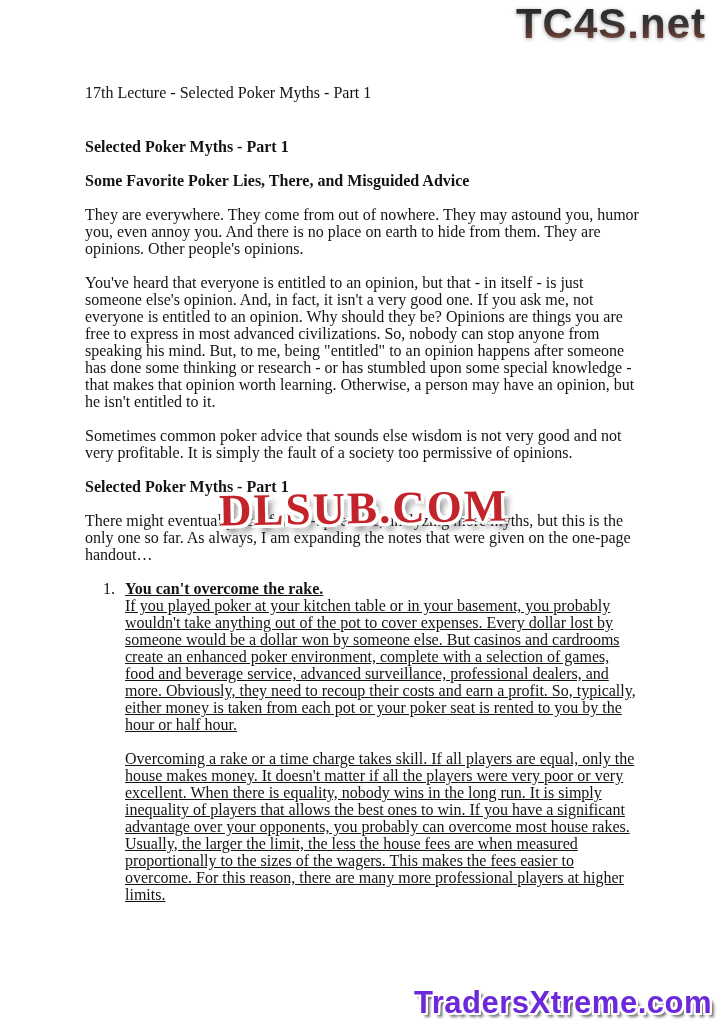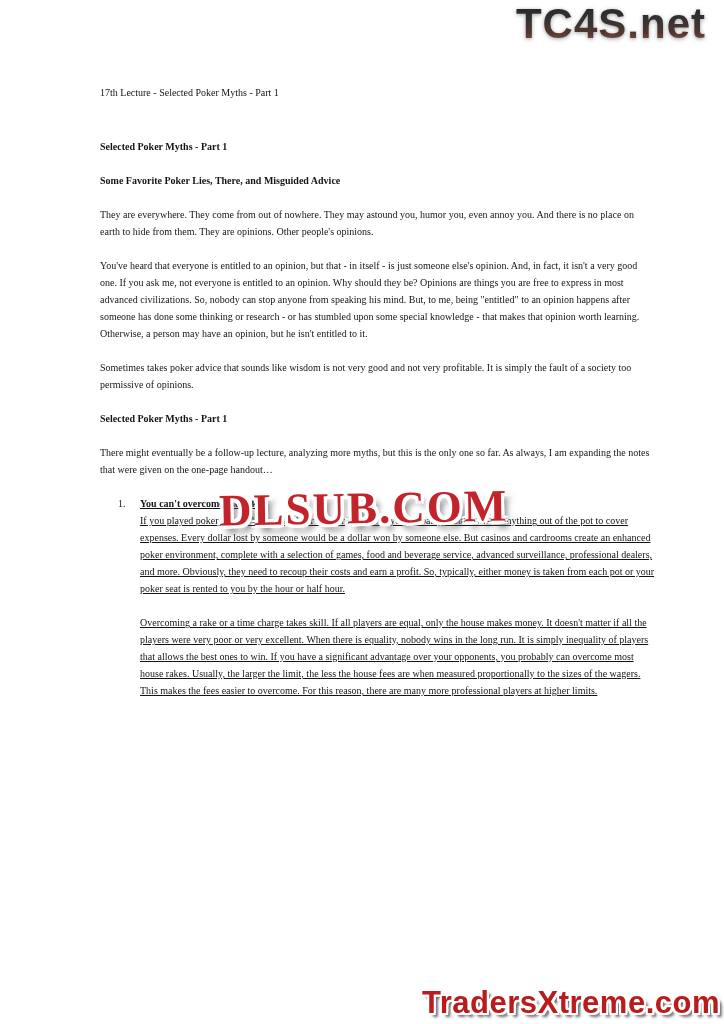--- a/index.html
+++ b/index.html
@@ -8,23 +8,23 @@
     background:#ffffff;
     position:relative;
     overflow:hidden;
     font-family:"Liberation Serif", serif;
     color:#141414;
   }
 
   
   .doc {
     position:absolute;
-    left:100px; top:84px;
+    left:85px; top:84px;
     width:556px;
-    font-size:10px;
+    font-size:16px;
     line-height:17px;
   }
   .doc .block { margin:17px 0 0 0; }
   .doc .first { margin-top:0; }
   .doc .title-gap { margin-top:37px; }
   .b { font-weight:bold; }
   .i { font-style:italic; }
 
   
   .list-item { display:flex; margin-top:17px; }
@@ -63,26 +63,26 @@
     text-shadow:
       -3px -3px 0 #ffffff,  3px -3px 0 #ffffff,
       -3px  3px 0 #ffffff,  3px  3px 0 #ffffff,
        0   -3px 0 #ffffff,  0    3px 0 #ffffff,
       -3px  0   0 #ffffff,  3px  0   0 #ffffff,
        5px  7px 6px rgba(80,80,80,0.75);
   }
 
   
   .traders {
-    position:absolute; right:4px; bottom:3px;
+    position:absolute; right:12px; bottom:3px;
     font-family:"Liberation Sans", sans-serif;
     font-weight:bold;
     font-size:31px;
     letter-spacing:0.5px;
-    color:#b91c1c;
+    color:#6d28d9;
     text-shadow:
       -2px -2px 0 #ffffff,  2px -2px 0 #ffffff,
       -2px  2px 0 #ffffff,  2px  2px 0 #ffffff,
        0   -2px 0 #ffffff,  0    2px 0 #ffffff,
       -2px  0   0 #ffffff,  2px  0   0 #ffffff,
        4px  4px 3px rgba(70,70,70,0.85);
   }
 </style>
 </head>
 <body>
@@ -93,21 +93,21 @@
 
   <div class="block title-gap b">Selected Poker Myths - Part 1</div>
 
 
   <div class="block b">Some Favorite Poker Lies, There, and Misguided Advice</div>
 
   <div class="block">They are everywhere. They come from out of nowhere. They may astound you, humor you, even annoy you. And there is no place on earth to hide from them. They are opinions. Other people's opinions.</div>
 
   <div class="block">You've heard that everyone is entitled to an opinion, but that - in itself - is just someone else's opinion. And, in fact, it isn't a very good one. If you ask me, not everyone is entitled to an opinion. Why should they be? Opinions are things you are free to express in most advanced civilizations. So, nobody can stop anyone from speaking his mind. But, to me, being "entitled" to an opinion happens after someone has done some thinking or research - or has stumbled upon some special knowledge - that makes that opinion worth learning. Otherwise, a person may have an opinion, but he isn't entitled to it.</div>
 
-  <div class="block">Sometimes takes poker advice that sounds like wisdom is not very good and not very profitable. It is simply the fault of a society too permissive of opinions.</div>
+  <div class="block">Sometimes common poker advice that sounds else wisdom is not very good and not very profitable. It is simply the fault of a society too permissive of opinions.</div>
 
 
   <div class="block b">Selected Poker Myths - Part 1</div>
 
   <div class="block">There might eventually be a follow-up lecture, analyzing more myths, but this is the only one so far. As always, I am expanding the notes that were given on the one-page handout…</div>
 
   <div class="list-item">
     <div class="num">1.</div>
     <div class="item-body">
       <div class="b">You can't overcome the rake.</div>

